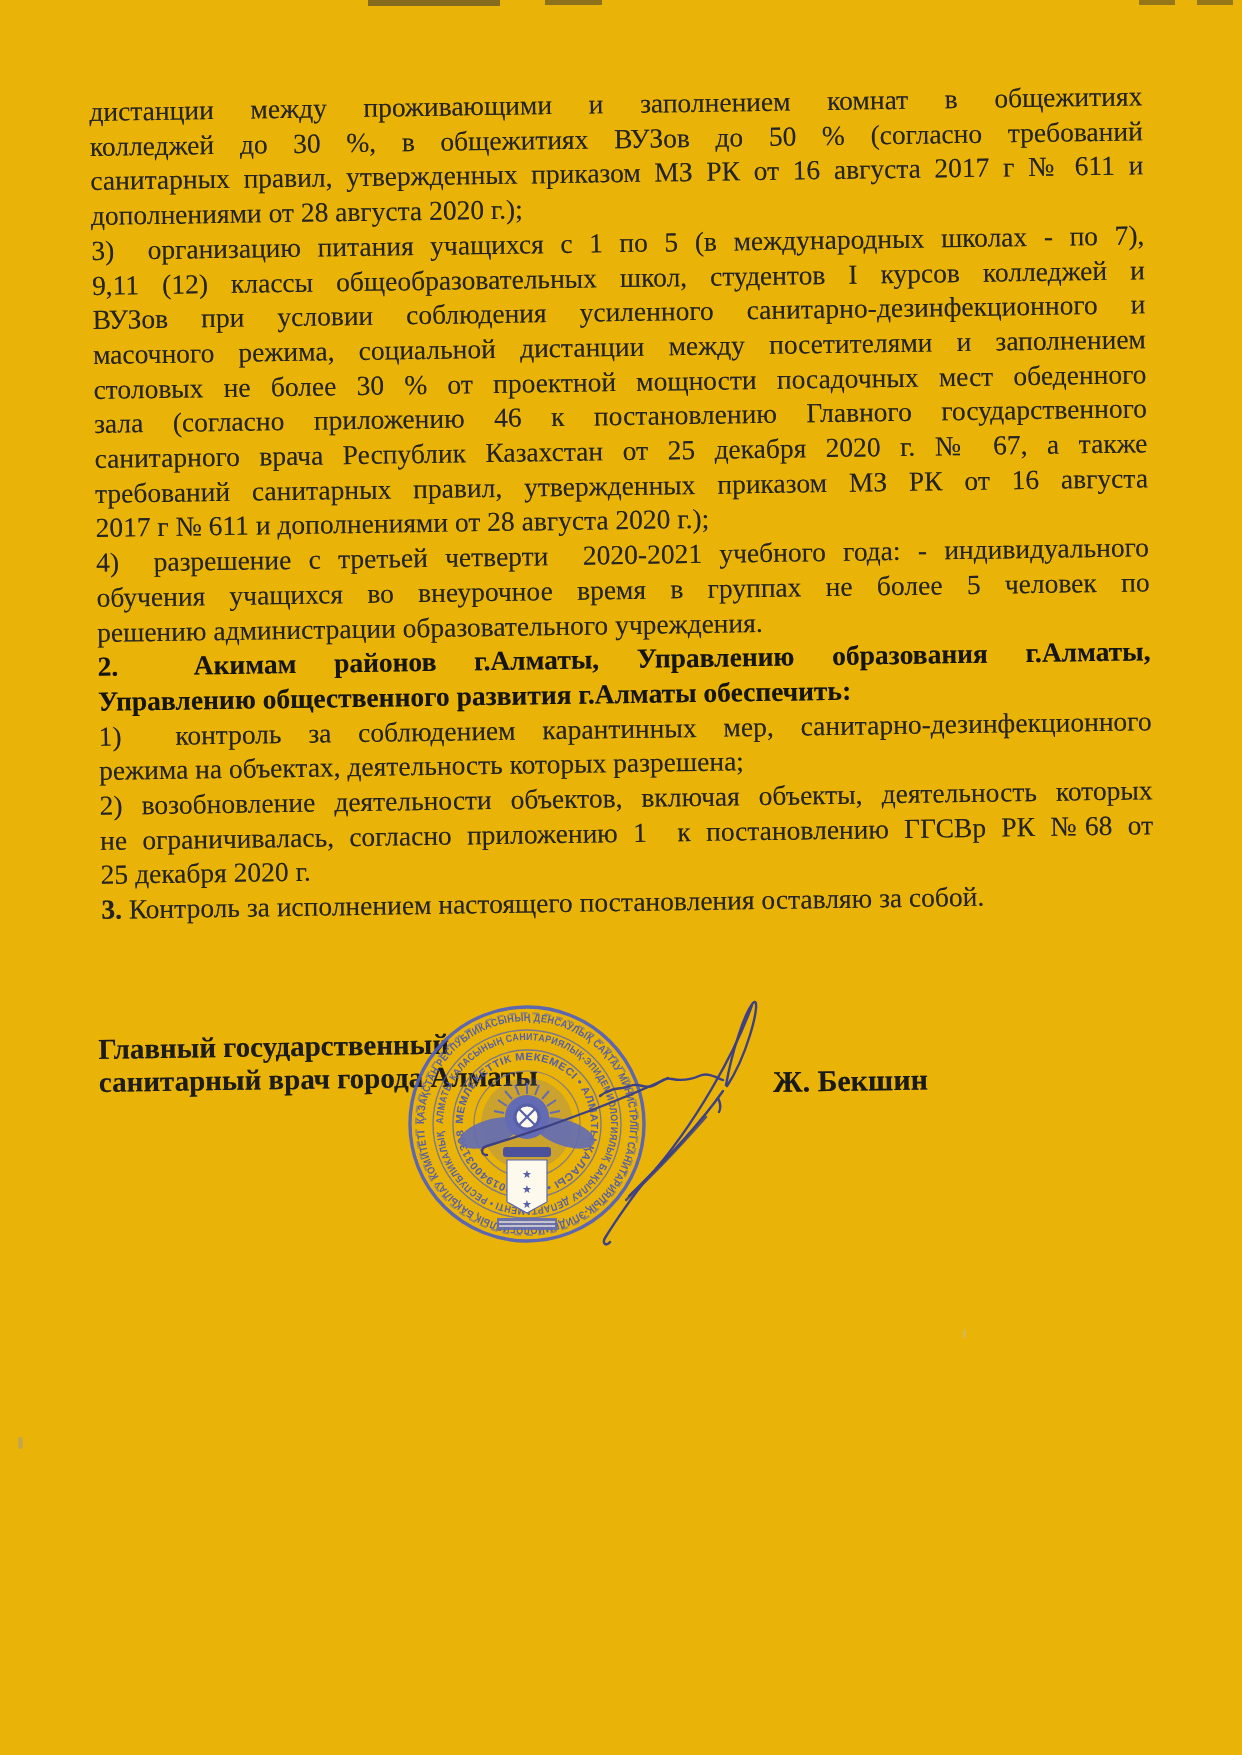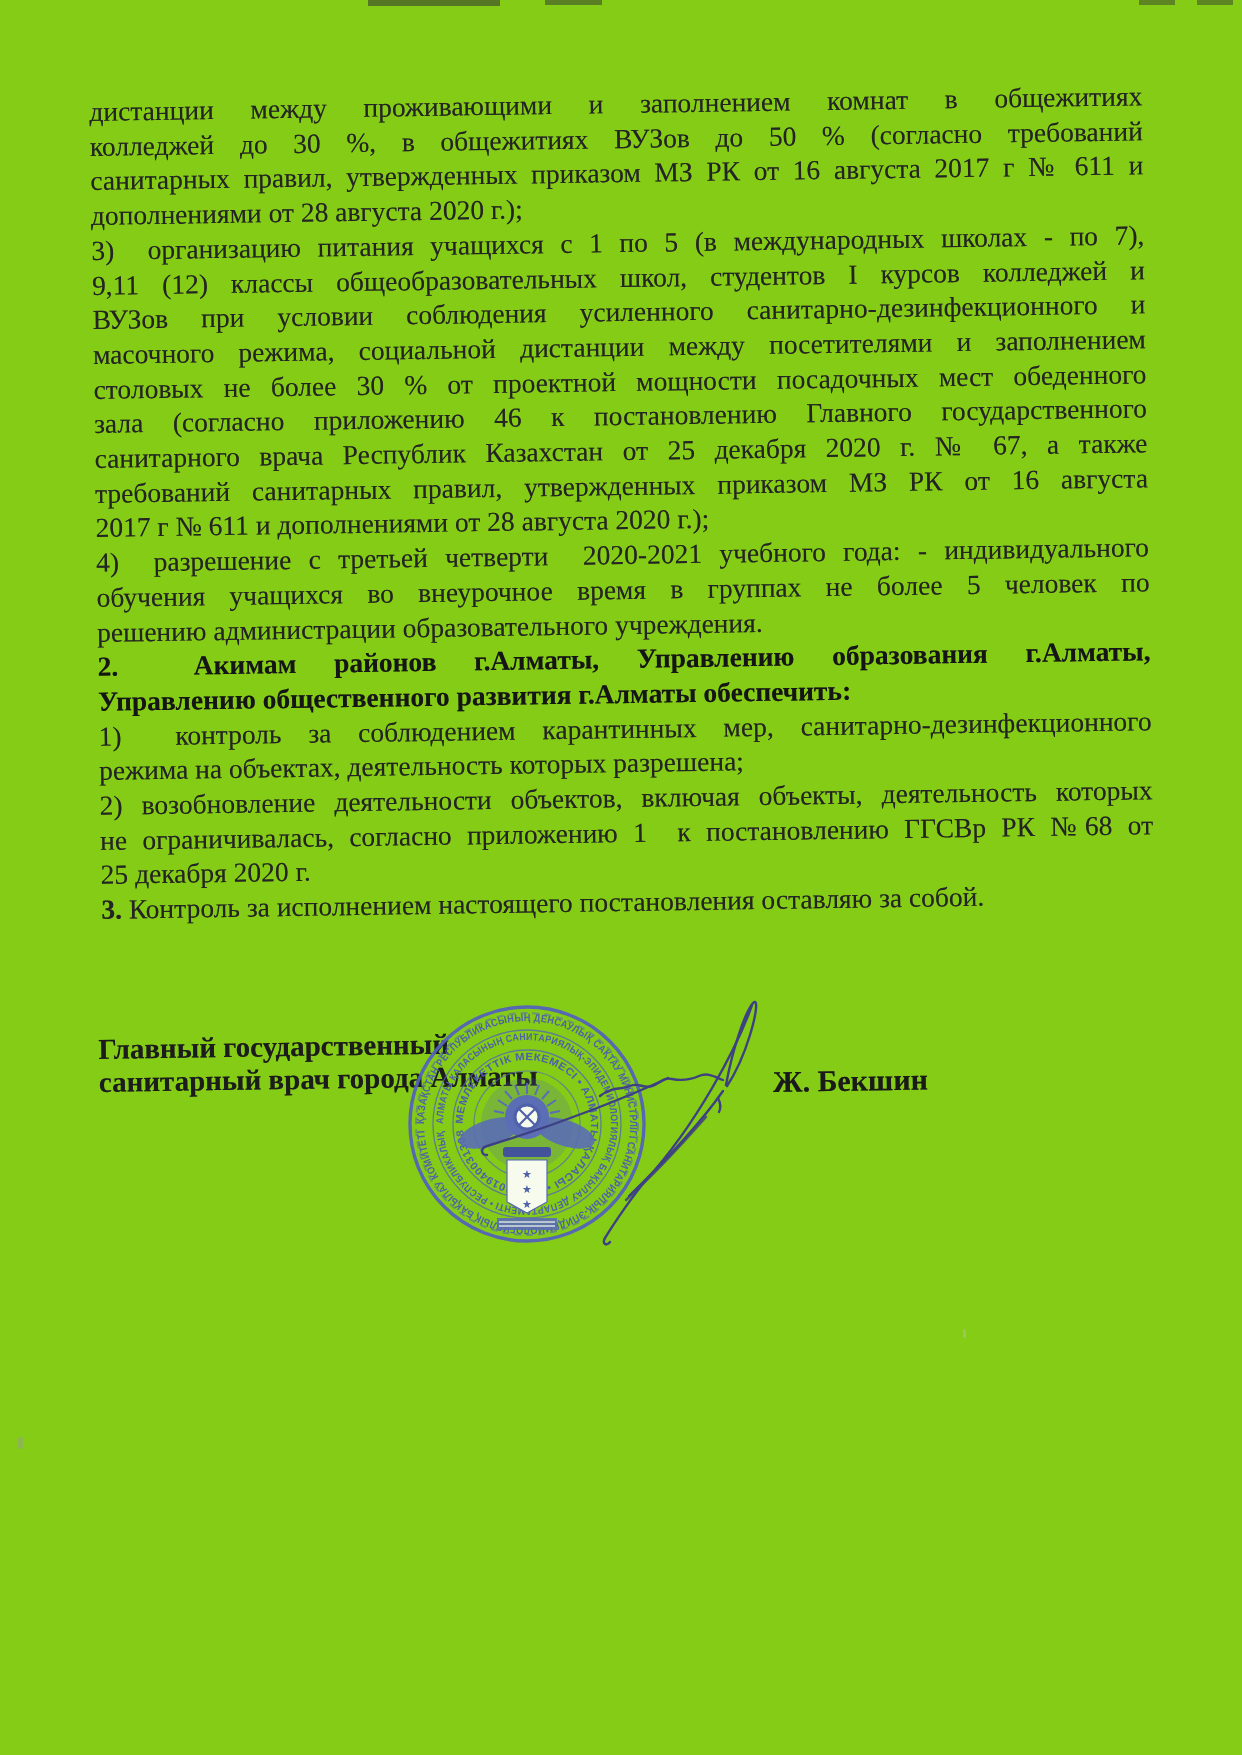--- a/index.html
+++ b/index.html
@@ -4,21 +4,21 @@
 <style>
   html,body{margin:0;padding:0;}
   body{
     width:1242px;height:1755px;
     background:#ffffff;
     font-family:"Liberation Serif","DejaVu Serif",serif;
     overflow:hidden;
   }
   .page{
     position:relative;width:1242px;height:1755px;
-    background:#84cc16;overflow:hidden;
+    background:#eab308;overflow:hidden;
   }
   
   .content{
     position:absolute;left:0;top:0;width:1242px;height:1755px;
     transform:rotate(-0.85deg);
     transform-origin:560px 620px;
   }
   .body-text{
     position:absolute;left:97px;top:88px;width:1053px;
     font-size:27.5px;line-height:34.7px;color:#242424;

